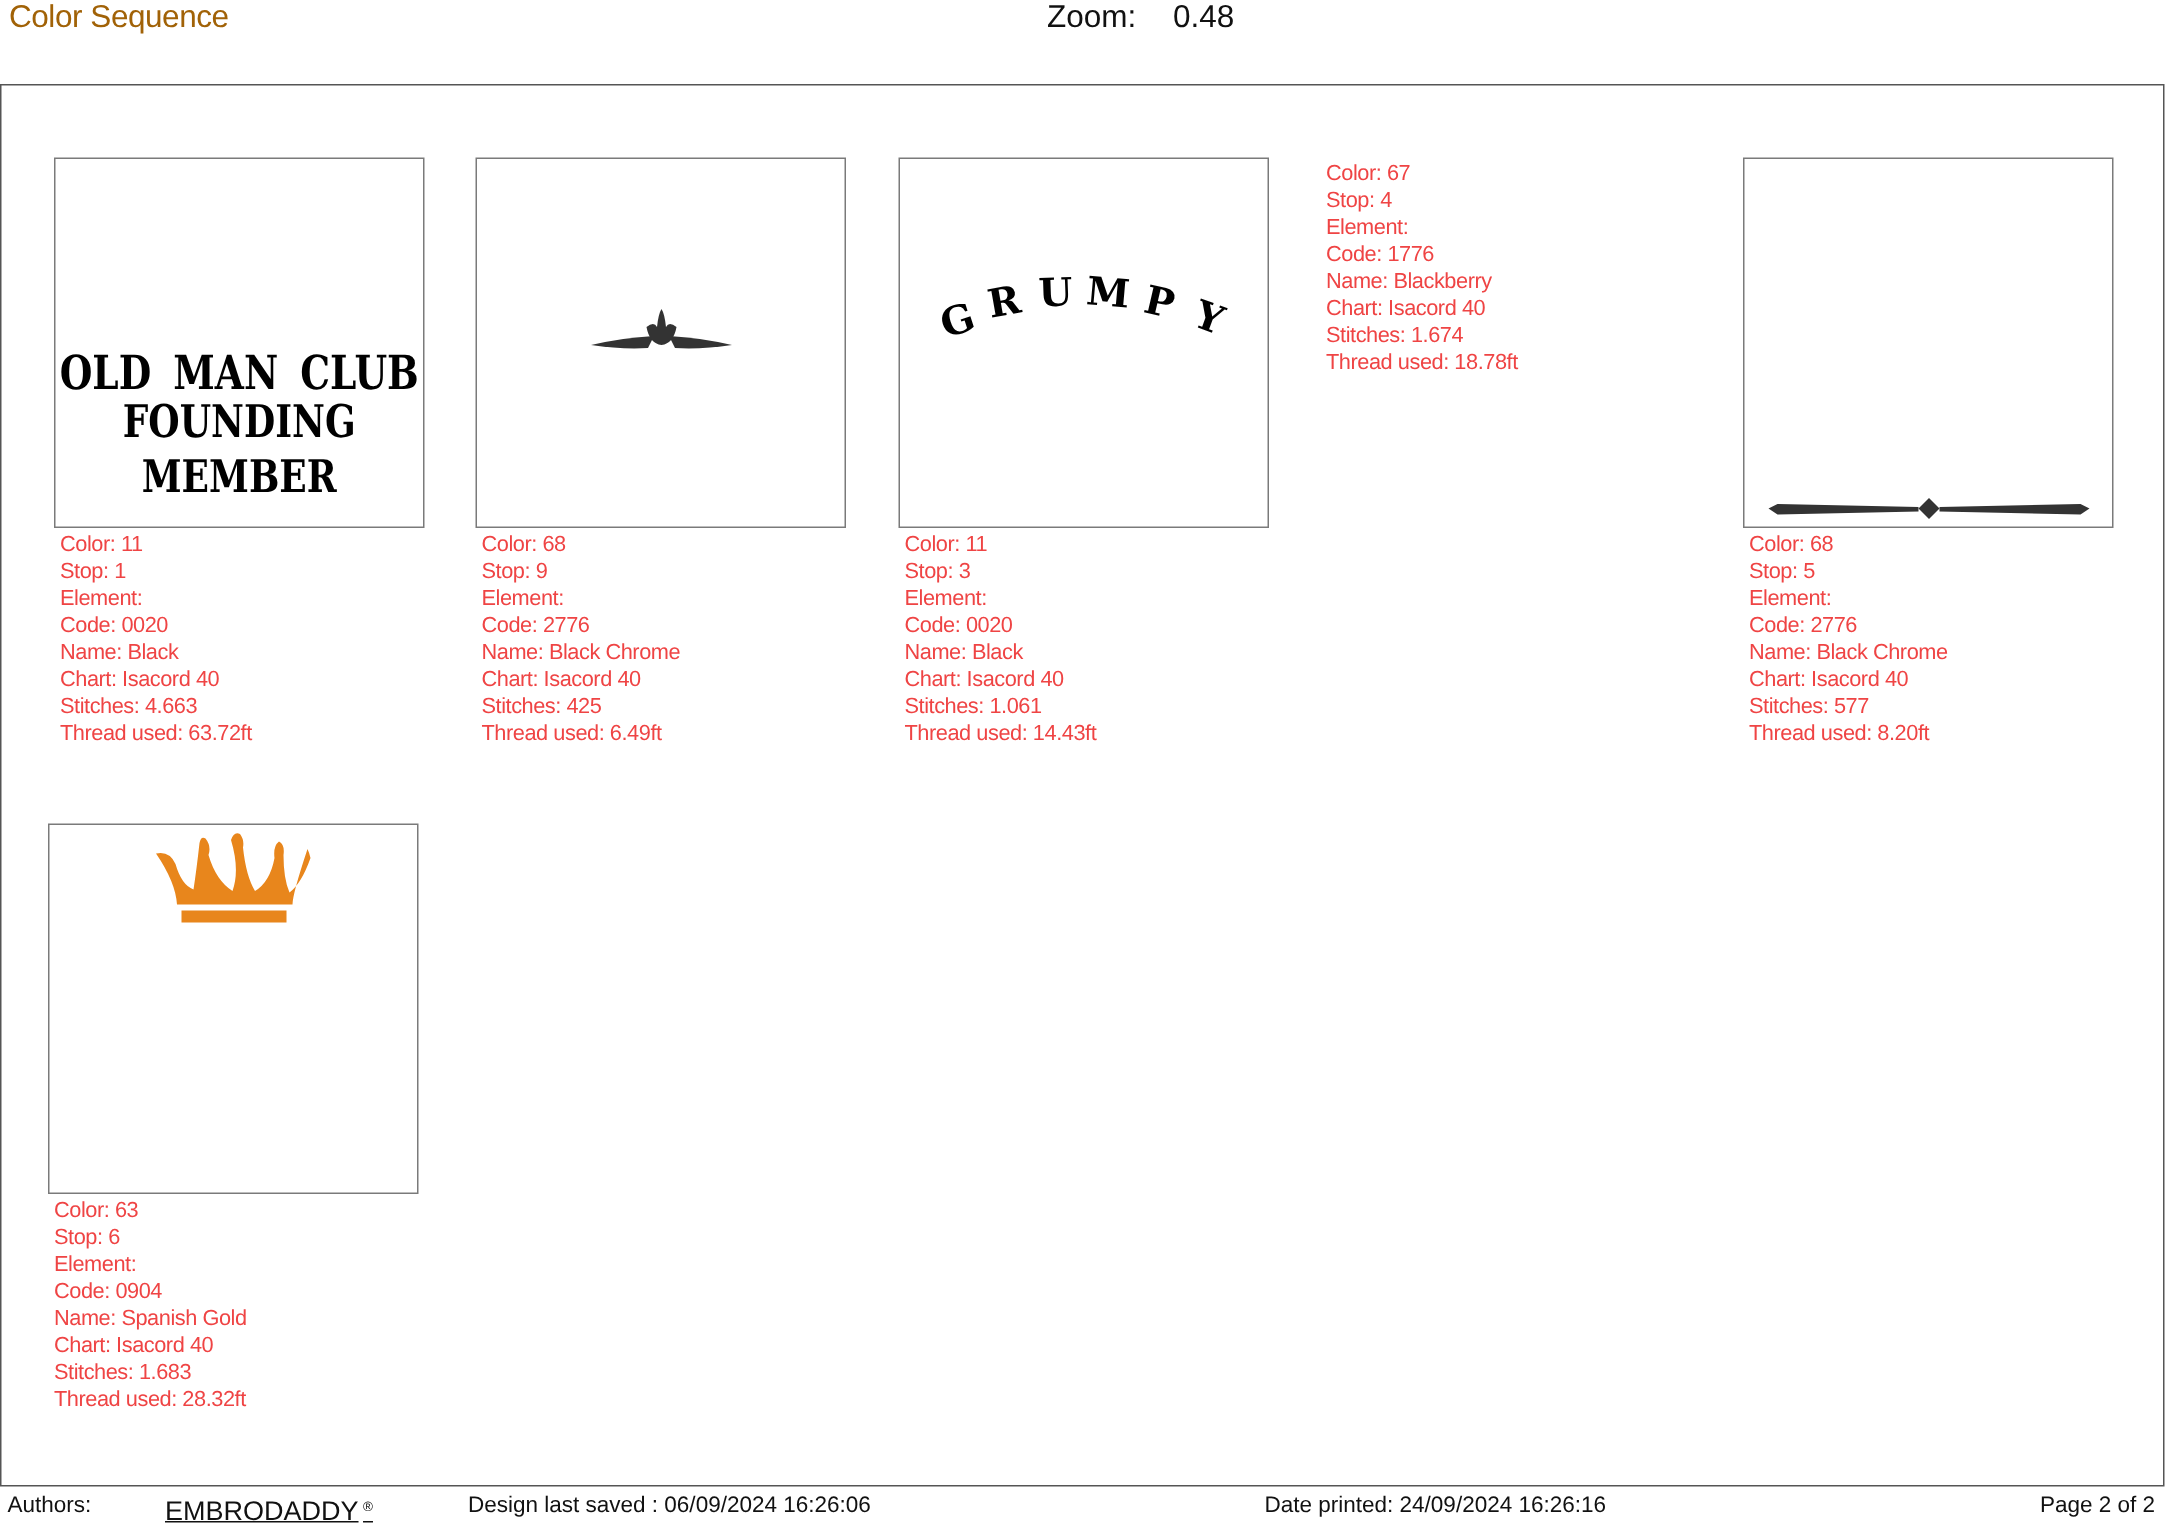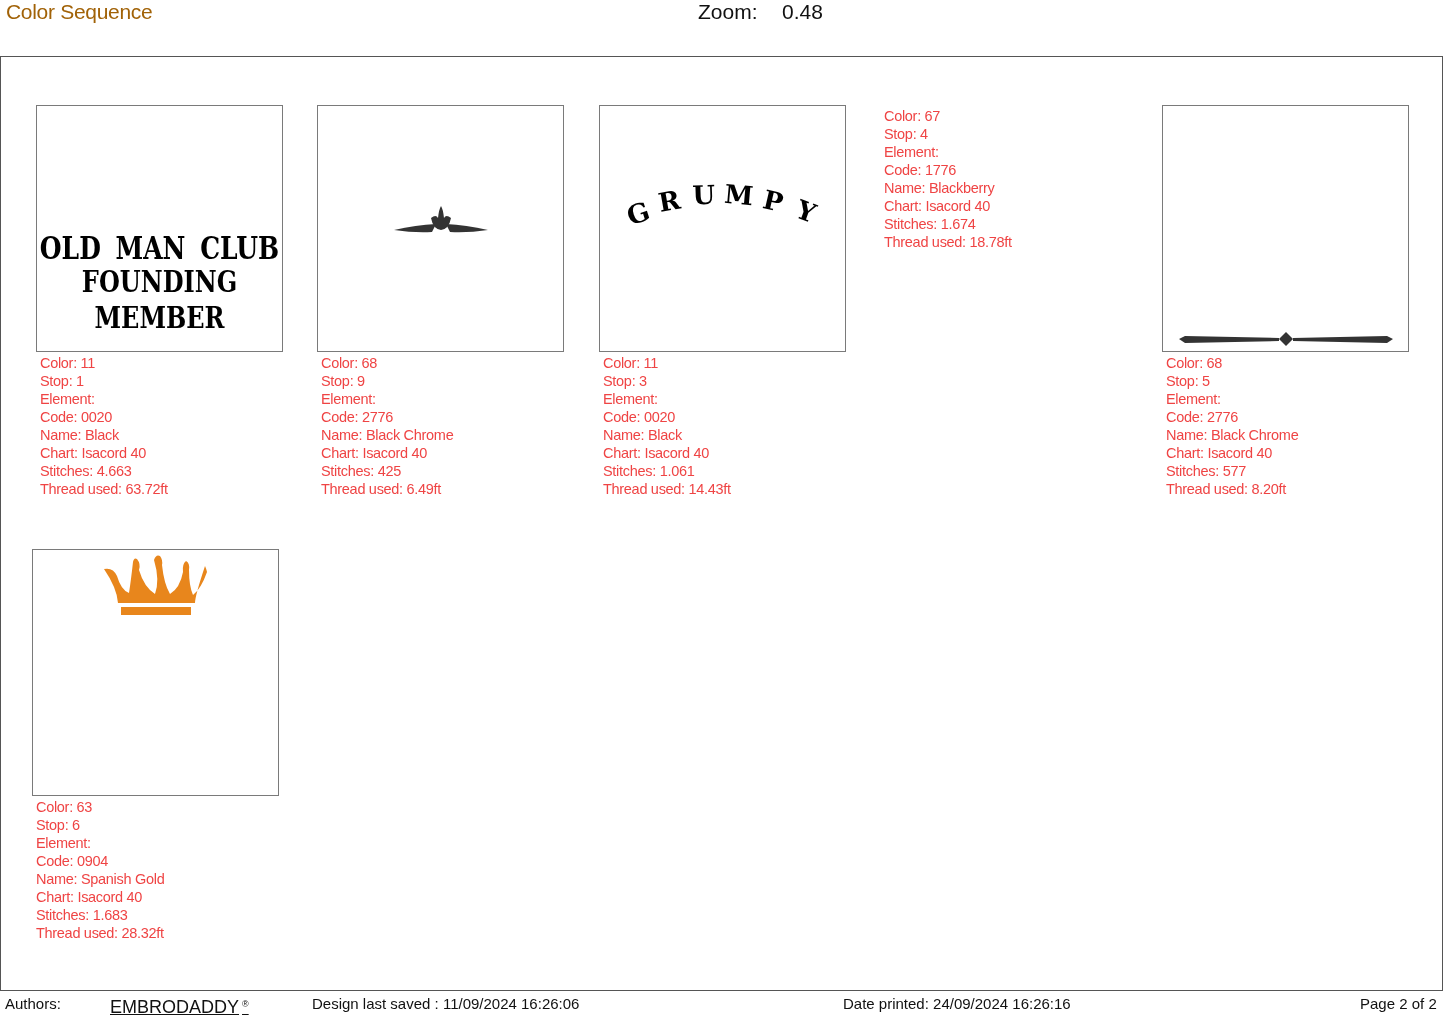--- a/index.html
+++ b/index.html
@@ -237,16 +237,16 @@
     <div>Stitches: 1.683</div>
     <div>Thread used: 28.32ft</div>
   </div>
 </div>
 
 <div class="footer">
   <div class="item" style="left:5px;">Authors:</div>
   <div class="item brand" style="left:110px;">
     <span>EMBRODADDY</span><sup>®</sup>
   </div>
-  <div class="item" style="left:312px;">Design last saved : 11/09/2024 16:26:06</div>
+  <div class="item" style="left:312px;">Design last saved : 06/09/2024 16:26:06</div>
   <div class="item" style="left:843px;">Date printed: 24/09/2024 16:26:16</div>
   <div class="item" style="left:1360px;text-align:center;">Page 2 of 2</div>
 </div>
 
 </body></html>

